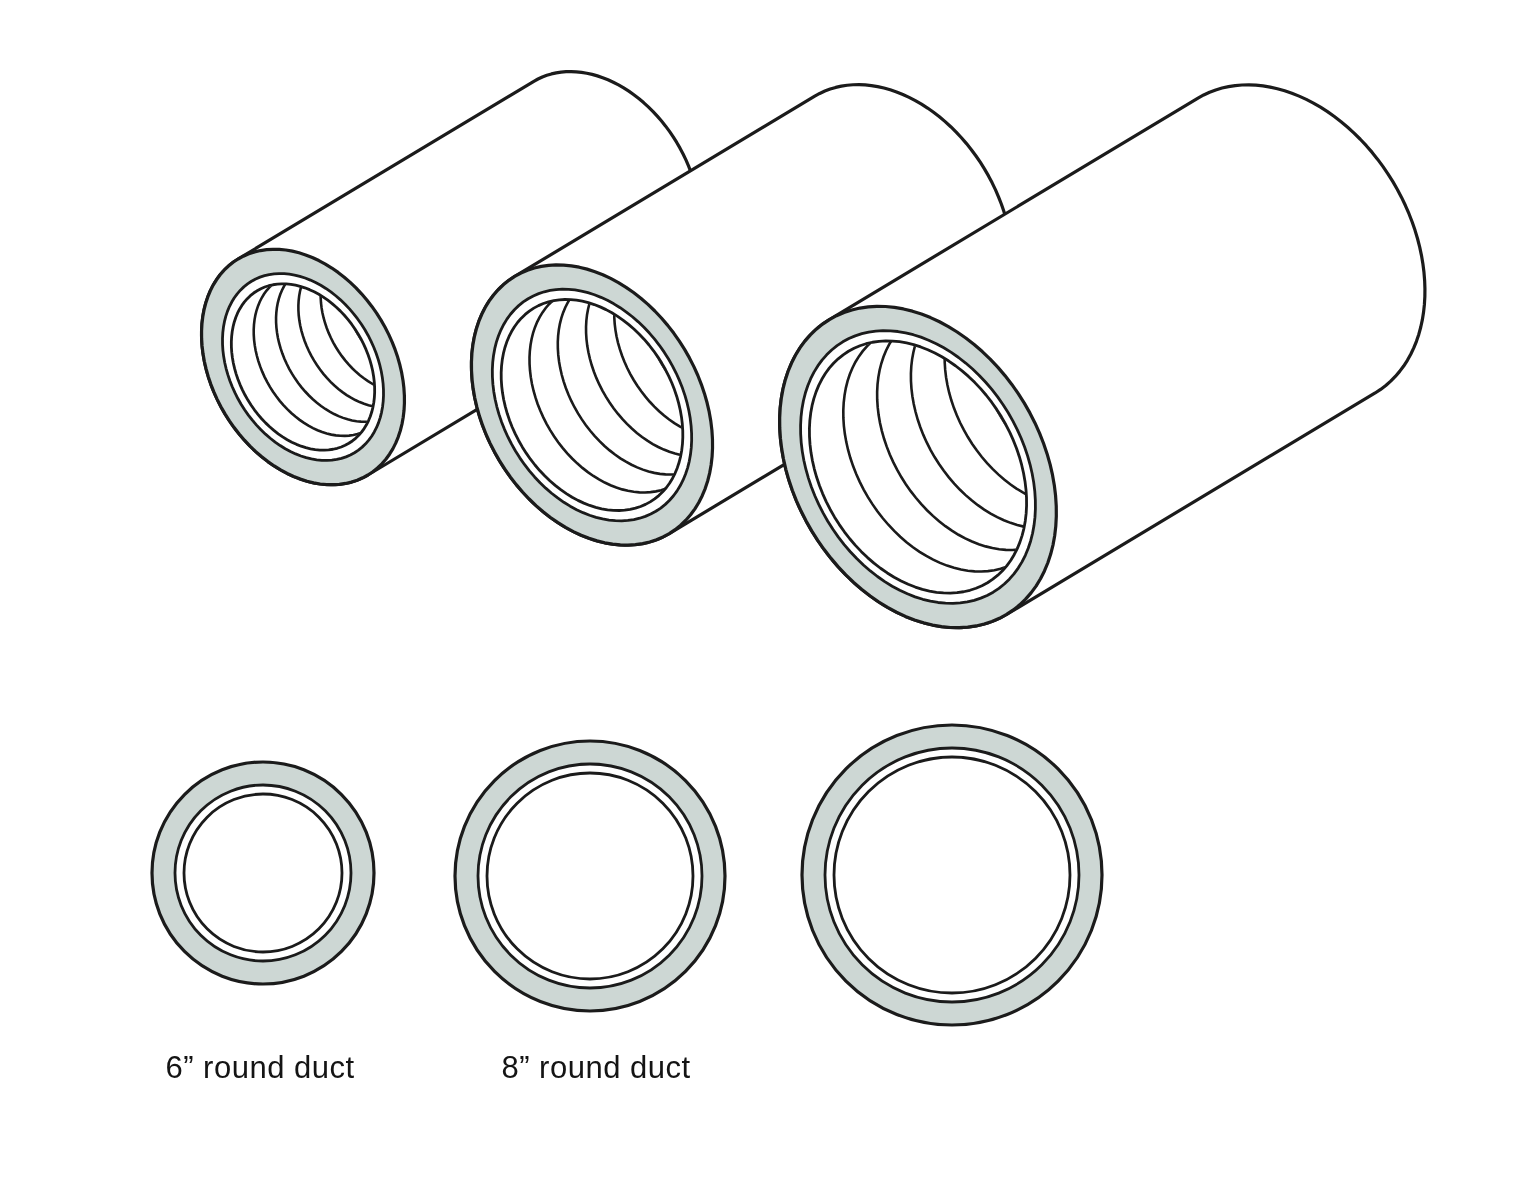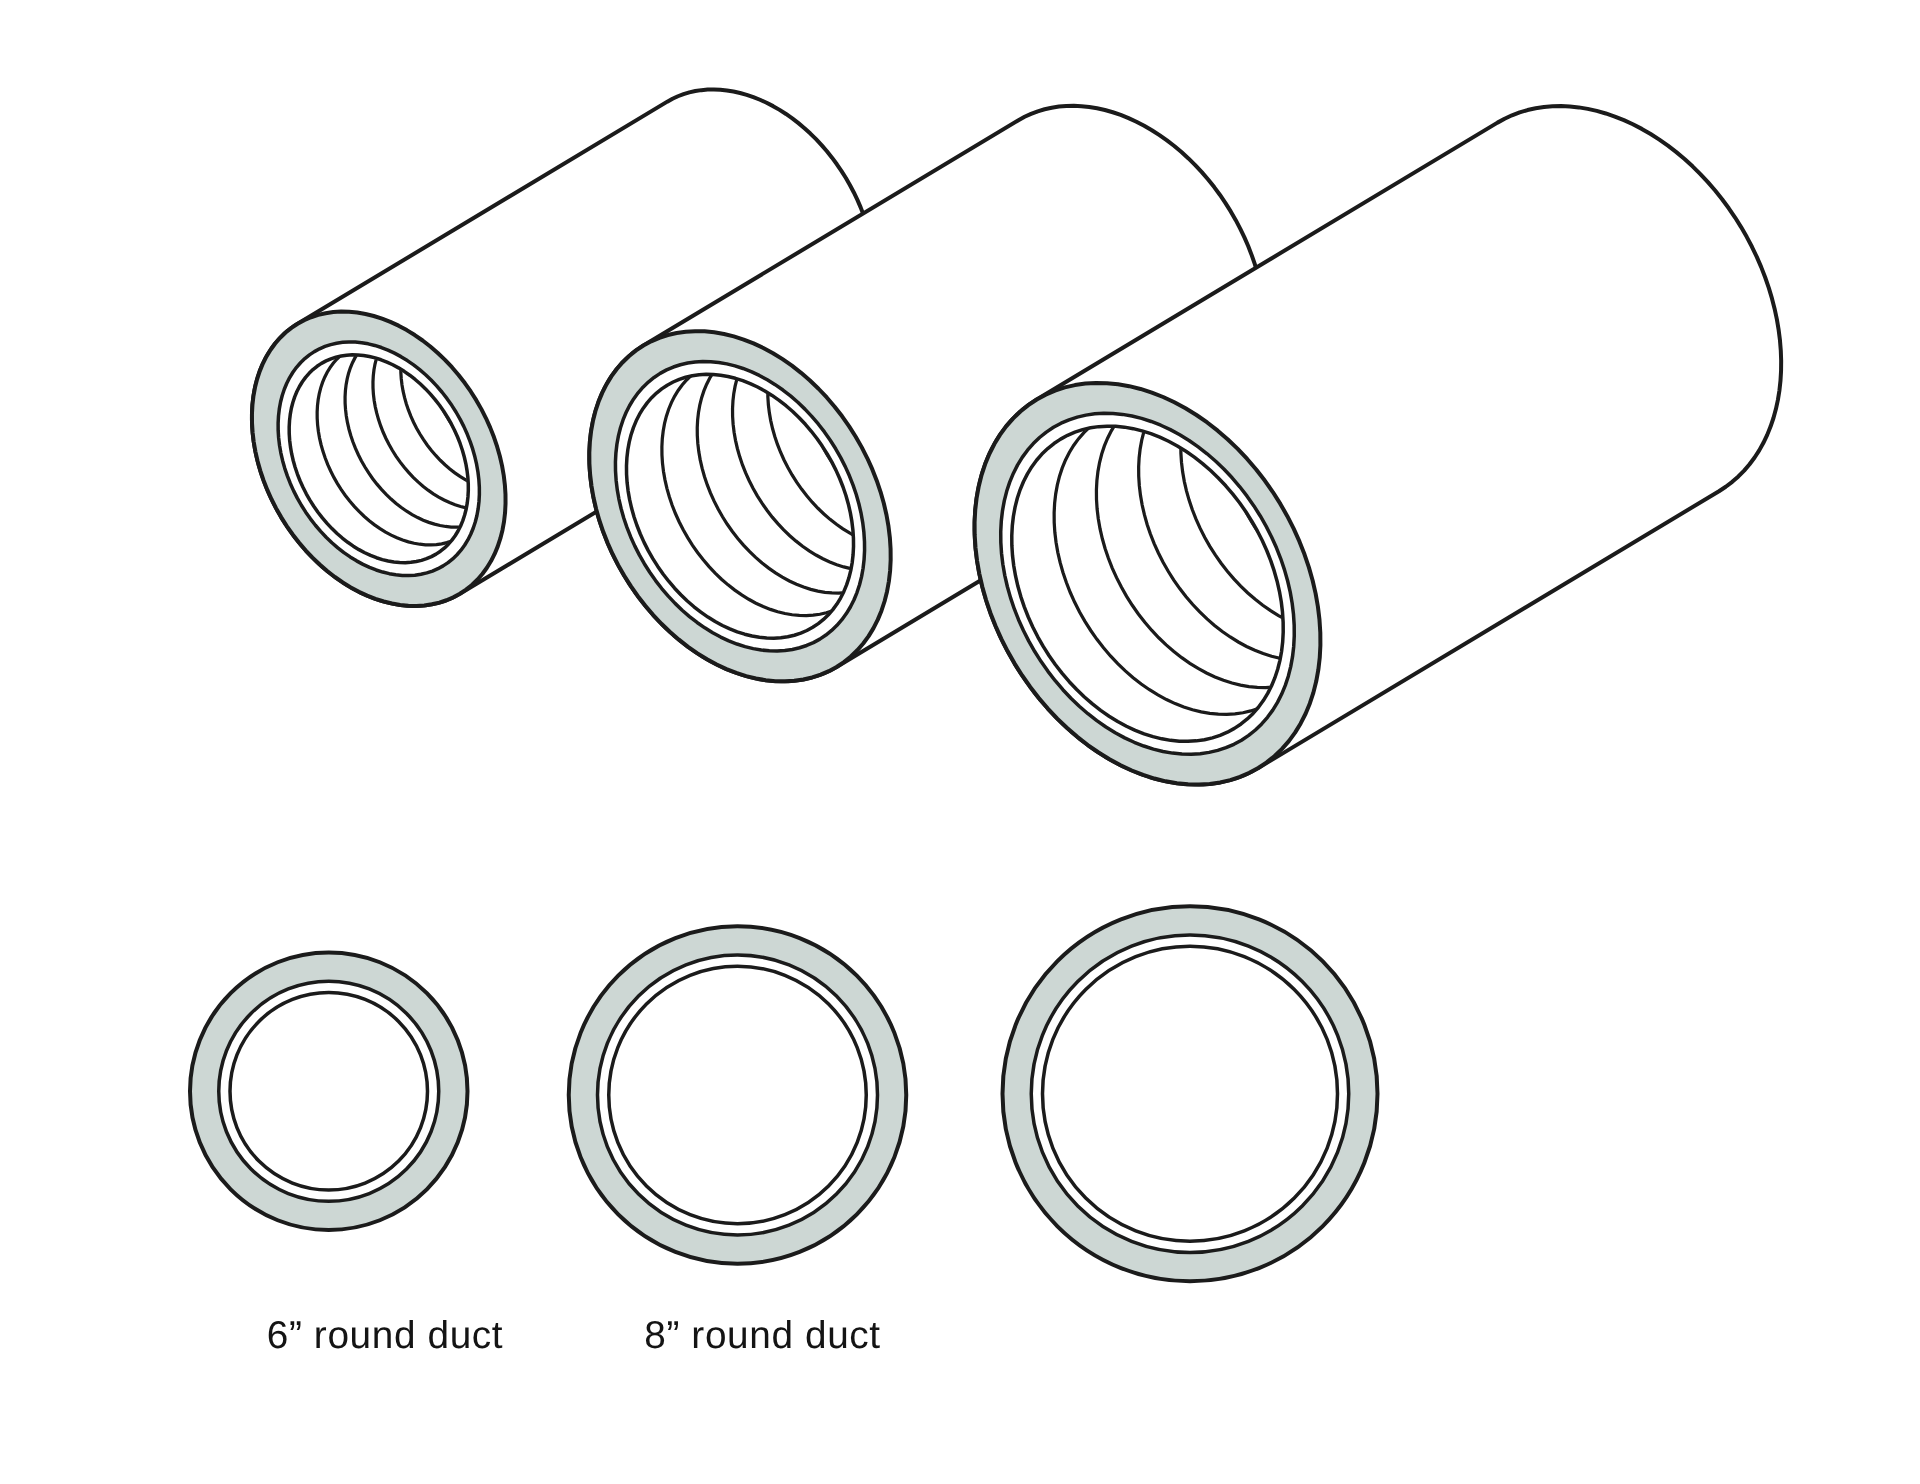--- a/index.html
+++ b/index.html
@@ -93,15 +93,15 @@
         <circle cx="590" cy="876" r="135" fill="#cdd7d4" stroke="#1b1b1b" stroke-width="3.2"></circle>
         <circle cx="590" cy="876" r="112" fill="#ffffff" stroke="#1b1b1b" stroke-width="2.8"></circle>
         <circle cx="590" cy="876" r="103" fill="#ffffff" stroke="#1b1b1b" stroke-width="2.8"></circle>
       </g>
       <g>
         <circle cx="952" cy="875" r="150" fill="#cdd7d4" stroke="#1b1b1b" stroke-width="3.2"></circle>
         <circle cx="952" cy="875" r="127" fill="#ffffff" stroke="#1b1b1b" stroke-width="2.8"></circle>
         <circle cx="952" cy="875" r="118" fill="#ffffff" stroke="#1b1b1b" stroke-width="2.8"></circle>
       </g>
     </svg>
-  <div class="duct-label" style="left: 260px; top: 1050px; margin-left: 48px;">6” round duct</div>
-  <div class="duct-label" style="left: 596px; top: 1050px; margin-left: 14px;">8” round duct</div>
+  <div class="duct-label" style="left: 260px; top: 1050px;">6” round duct</div>
+  <div class="duct-label" style="left: 596px; top: 1050px;">8” round duct</div>
 </div>
 
 </body></html>

